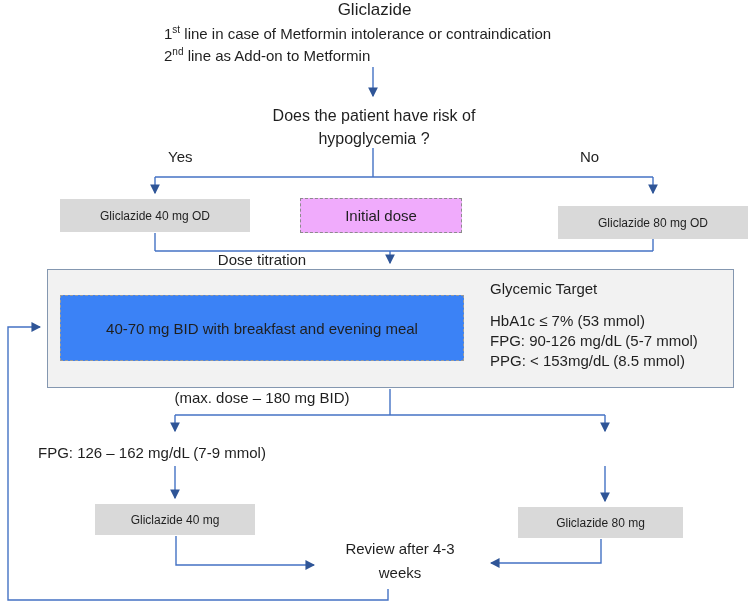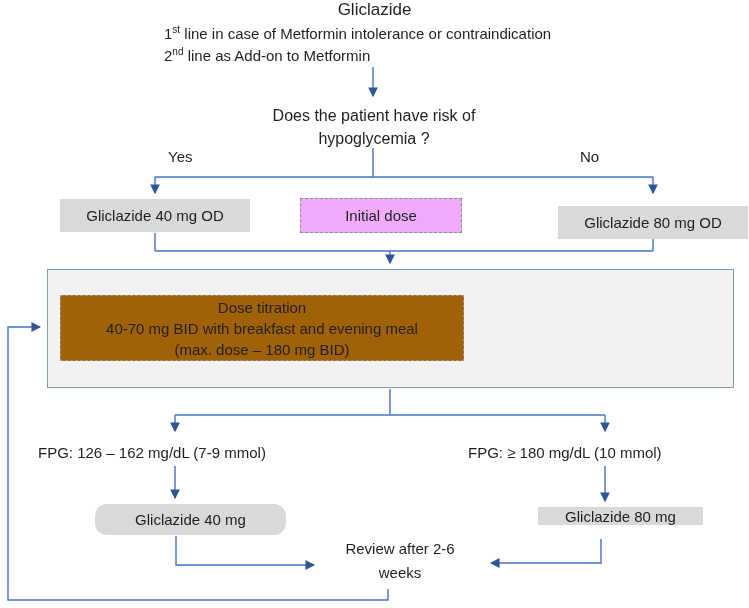--- a/index.html
+++ b/index.html
@@ -22,48 +22,48 @@
   .layer{position:absolute;left:0;top:0;width:749px;height:608px;z-index:1;}
   .title{left:0;top:1;width:749px;text-align:center;font-size:17px;}
   .hdr{left:164px;top:23px;font-size:15px;line-height:22px;white-space:nowrap;}
   sup{font-size:10px;line-height:0;}
   .question{left:224px;top:104px;width:300px;text-align:center;font-size:16px;line-height:23px;}
   .branch-label{font-size:15px;}
   .yes{left:168px;top:148px;}
   .no{left:580px;top:148px;}
   .gbox{
     background:var(--box-fill);display:flex;align-items:center;justify-content:center;
-    font-size:15px;white-space:nowrap;
+    font-size:12px;white-space:nowrap;
   }
   .box-40od{left:60px;top:199px;width:190px;height:33px;}
   .box-80od{left:558px;top:206px;width:190px;height:33px;}
   .box-initial{
     left:300px;top:198px;width:160px;height:33px;background:#f0abfc;
     border:1px dashed var(--dashed-border);
     display:flex;align-items:center;justify-content:center;font-size:15px;
   }
   .panel{
     left:47px;top:269px;width:687px;height:119px;
     background:var(--panel-fill);border:1.5px solid var(--panel-border);
     box-sizing:border-box;
   }
   .panel-dashed{
     position:absolute;left:12px;top:25px;width:402px;height:64px;
-    background:#a16207;border:1px dashed #9a9a9a;
+    background:#3b82f6;border:1px dashed #9a9a9a;
     display:flex;flex-direction:column;align-items:center;justify-content:center;
-    font-size:15px;line-height:21px;text-align:center;
+    font-size:15px;line-height:21px;text-align:center;gap:48px;
   }
   .glycemic{position:absolute;left:442px;top:10px;font-size:15px;}
   .glycemic .gt-title{margin-bottom:14px;}
   .glycemic .gt-item{line-height:20px;}
   .cond{font-size:15px;white-space:nowrap;}
   .cond-left{left:38px;top:444px;}
   .cond-right{left:468px;top:444px;}
-  .box-40{left:95px;top:504px;width:191px;height:31px;border-radius:12px;}
-  .box-80{left:518px;top:507px;width:165px;height:18px;margin-left:20px;}
+  .box-40{left:95px;top:504px;width:160px;height:31px;}
+  .box-80{left:518px;top:507px;width:165px;height:31px;}
   .review{left:320px;top:537px;width:160px;text-align:center;font-size:15px;line-height:24px;}
 </style>
 </head>
 <body>
 
 <div class="canvas">
 
   <svg class="connectors" width="749" height="608" viewBox="0 0 749 608">
     <defs>
       <marker id="ah" viewBox="0 0 8 8" refX="7" refY="4" markerWidth="7" markerHeight="7" orient="auto">
@@ -110,27 +110,32 @@
     <div class="abs gbox box-40od">Gliclazide 40 mg OD</div>
     <div class="abs box-initial">Initial dose</div>
     <div class="abs gbox box-80od">Gliclazide 80 mg OD</div>
 
     <div class="abs panel">
       <div class="panel-dashed">
         <div>Dose titration</div>
         <div>40-70 mg BID with breakfast and evening meal</div>
         <div>(max. dose – 180 mg BID)</div>
       </div>
+      <div class="glycemic">
+        <div class="gt-title">Glycemic Target</div>
+        <div class="gt-item">HbA1c ≤ 7% (53 mmol)</div>
+        <div class="gt-item">FPG: 90-126 mg/dL (5-7 mmol)</div>
+        <div class="gt-item">PPG: &lt; 153mg/dL (8.5 mmol)</div>
+      </div>
     </div>
 
     <div class="abs cond cond-left">FPG: 126 – 162 mg/dL (7-9 mmol)</div>
-    <div class="abs cond cond-right">FPG: ≥ 180 mg/dL (10 mmol)</div>
 
     <div class="abs gbox box-40">Gliclazide 40 mg</div>
     <div class="abs gbox box-80">Gliclazide 80 mg</div>
 
     <div class="abs review">
-      <div>Review after 2-6</div>
+      <div>Review after 4-3</div>
       <div>weeks</div>
     </div>
 
   </div>
 </div>
 
 </body></html>

